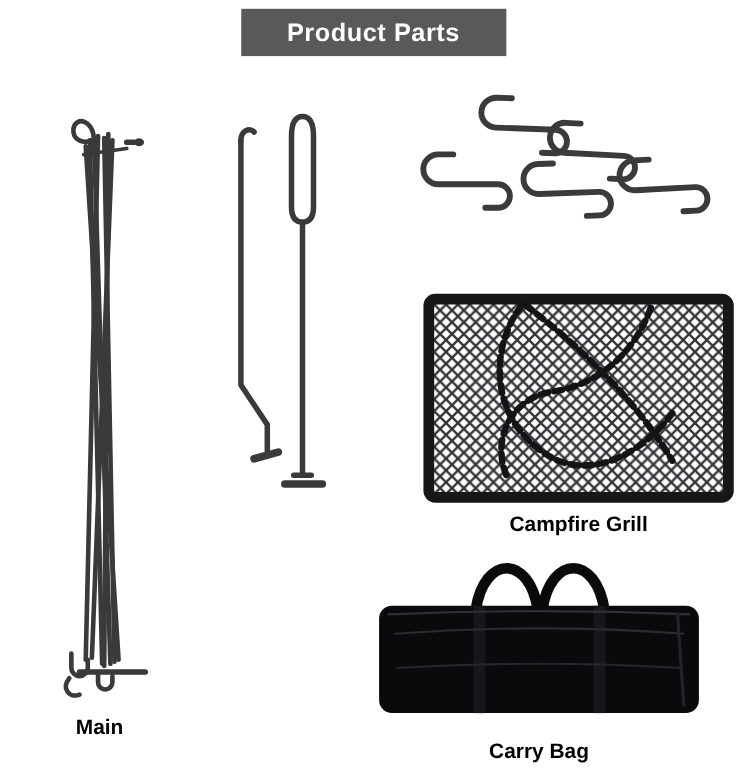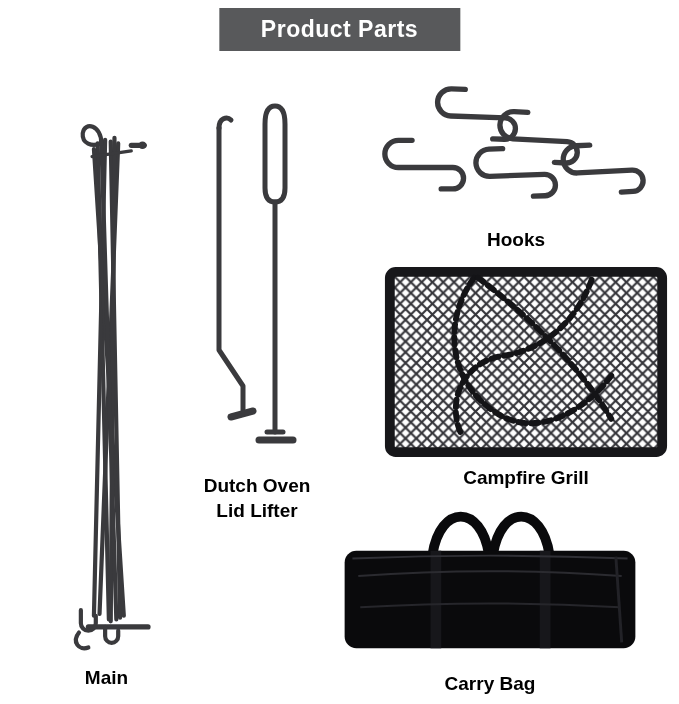--- a/index.html
+++ b/index.html
@@ -29,21 +29,21 @@
 </style>
 </head>
 <body>
 
 <div class="canvas">
 
   <div class="banner">
     <span>Product Parts</span>
   </div>
 
-  <figure class="fig fig-main" style="margin:16px;">
+  <figure class="fig fig-main" style="margin:0;">
     <svg width="112" height="562" viewBox="0 0 120 585">
       <g class="metal" stroke-width="4.5">
         <path d="M 50 38 L 62 548"></path>
         <path d="M 58 34 L 46 544"></path>
         <path d="M 64 36 L 74 546"></path>
         <path d="M 72 38 L 52 542"></path>
         <path d="M 46 44 L 78 544"></path>
         <path d="M 68 32 L 64 550"></path>
         <path d="M 54 36 L 70 548"></path>
       </g>
@@ -72,24 +72,20 @@
         <path d="M 78 110 L 78 340"></path>
         <path stroke-width="5" d="M 70 340 L 86 340"></path>
         <path stroke-width="7" d="M 62 348 L 96 348"></path>
       </g>
       <g class="metal" stroke-width="5">
         <path d="M 22 36 L 22 258 L 46 294 L 46 318"></path>
         <path d="M 22 36 C 22 26 30 24 34 28"></path>
         <path stroke-width="7" d="M 34 325 L 56 319"></path>
       </g>
     </svg>
-    <figcaption class="caption">
-      <span>Dutch Oven</span><br>
-      <span>Lid Lifter</span>
-    </figcaption>
   </figure>
 
   <figure class="fig fig-hooks" style="margin:0;">
     <svg width="306" height="136" viewBox="0 0 310 140">
       <g class="metal" stroke-width="5.5">
         <g transform="translate(48,-2) rotate(2 70 30)">
           <path d="M 54 8 L 40 8 A 14 14 0 0 0 40 36 L 96 36 A 11 11 0 0 1 96 58 L 84 58"></path>
         </g>
         <g transform="translate(112,22) rotate(3 70 30)">
           <path d="M 54 8 L 40 8 A 14 14 0 0 0 40 36 L 96 36 A 11 11 0 0 1 96 58 L 84 58"></path>
@@ -98,23 +94,20 @@
           <path d="M 54 8 L 40 8 A 14 14 0 0 0 40 36 L 96 36 A 11 11 0 0 1 96 58 L 84 58"></path>
         </g>
         <g transform="translate(88,58) rotate(-2 70 30)">
           <path d="M 54 8 L 40 8 A 14 14 0 0 0 40 36 L 96 36 A 11 11 0 0 1 96 58 L 84 58"></path>
         </g>
         <g transform="translate(178,54) rotate(-3 70 30)">
           <path d="M 54 8 L 40 8 A 14 14 0 0 0 40 36 L 96 36 A 11 11 0 0 1 96 58 L 84 58"></path>
         </g>
       </g>
     </svg>
-    <figcaption class="caption">
-      <span>Hooks</span>
-    </figcaption>
   </figure>
 
   <figure class="fig fig-grill" style="margin:0;">
     <svg width="286" height="192" viewBox="0 0 290 196">
       <defs>
         <pattern id="mesh" width="11" height="11" patternUnits="userSpaceOnUse">
           <path d="M0 0 L11 11 M11 0 L0 11" stroke="#35353a" stroke-width="2.2" fill="none"></path>
         </pattern>
       </defs>
       <rect x="6" y="6" width="278" height="184" rx="6" fill="url(#mesh)" stroke="#17171a" stroke-width="10"></rect>

